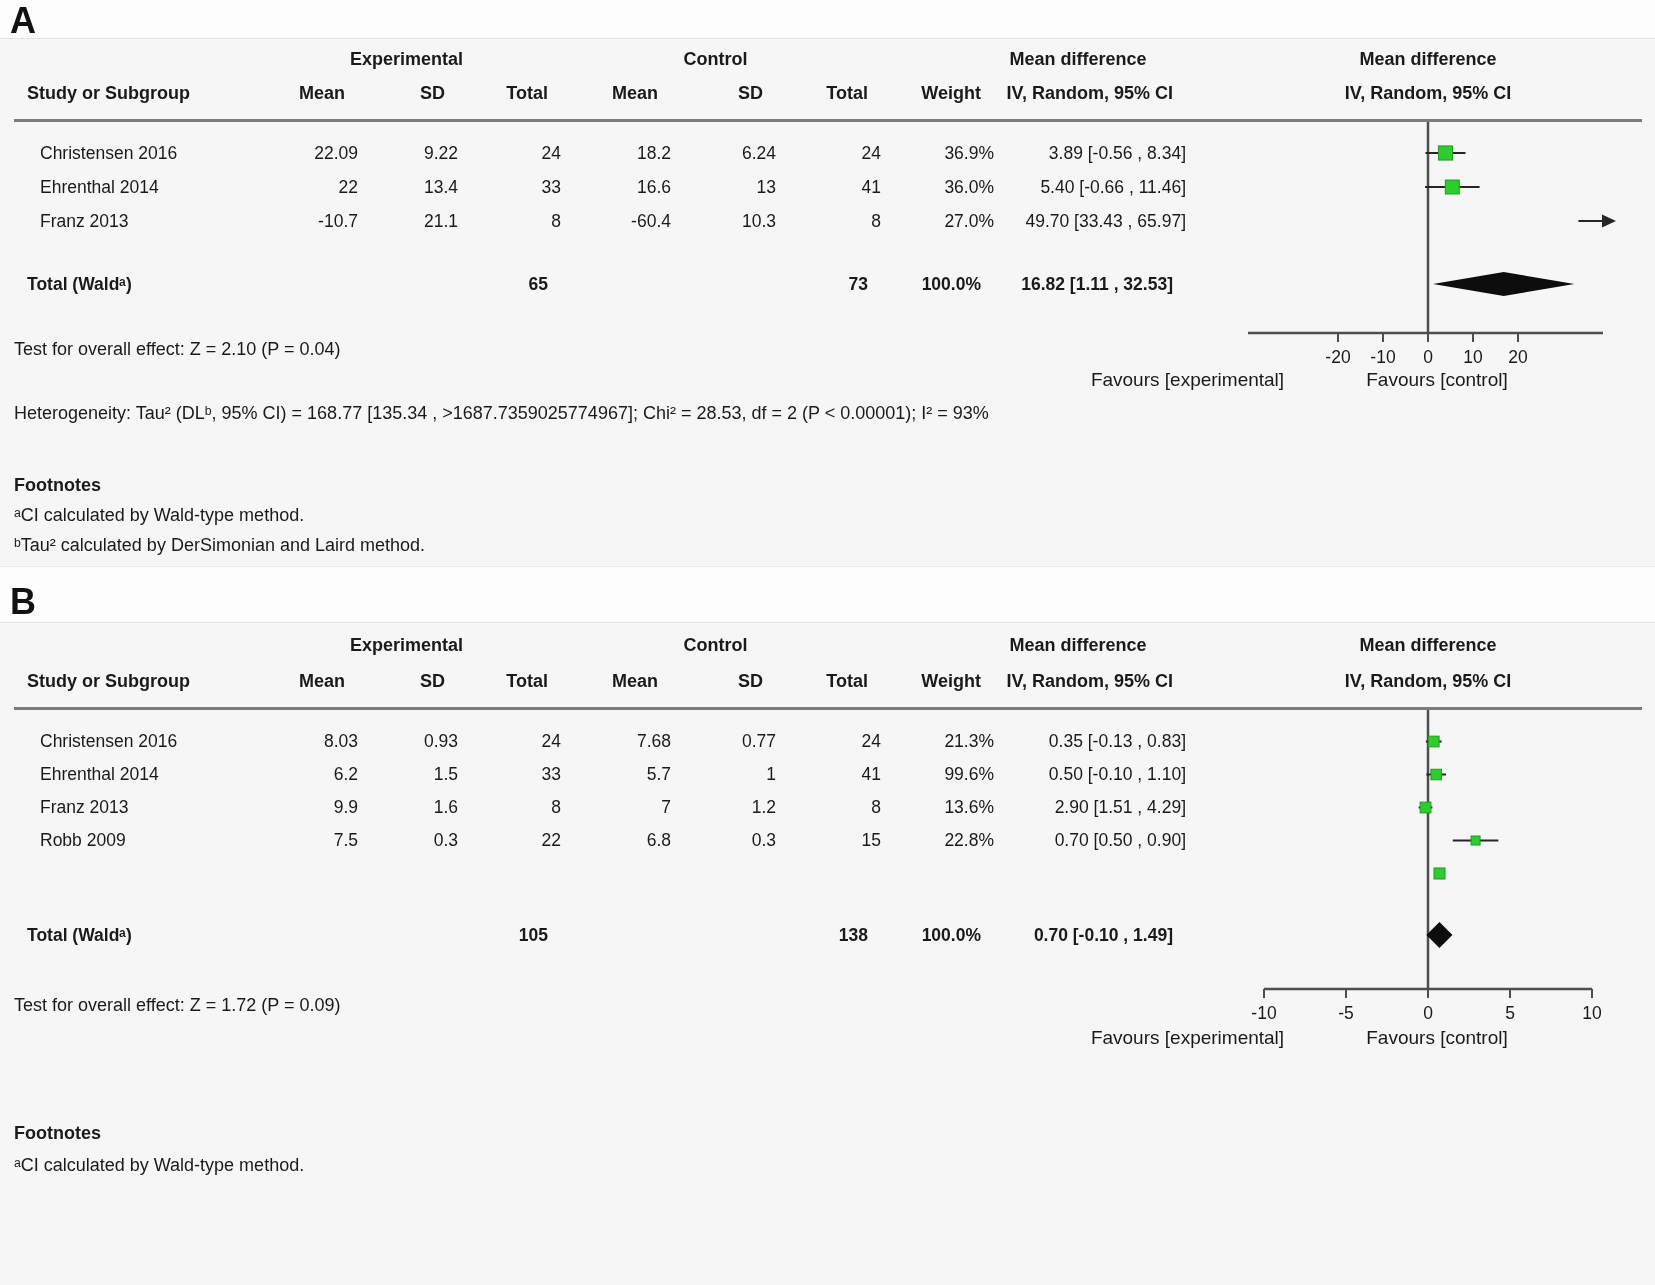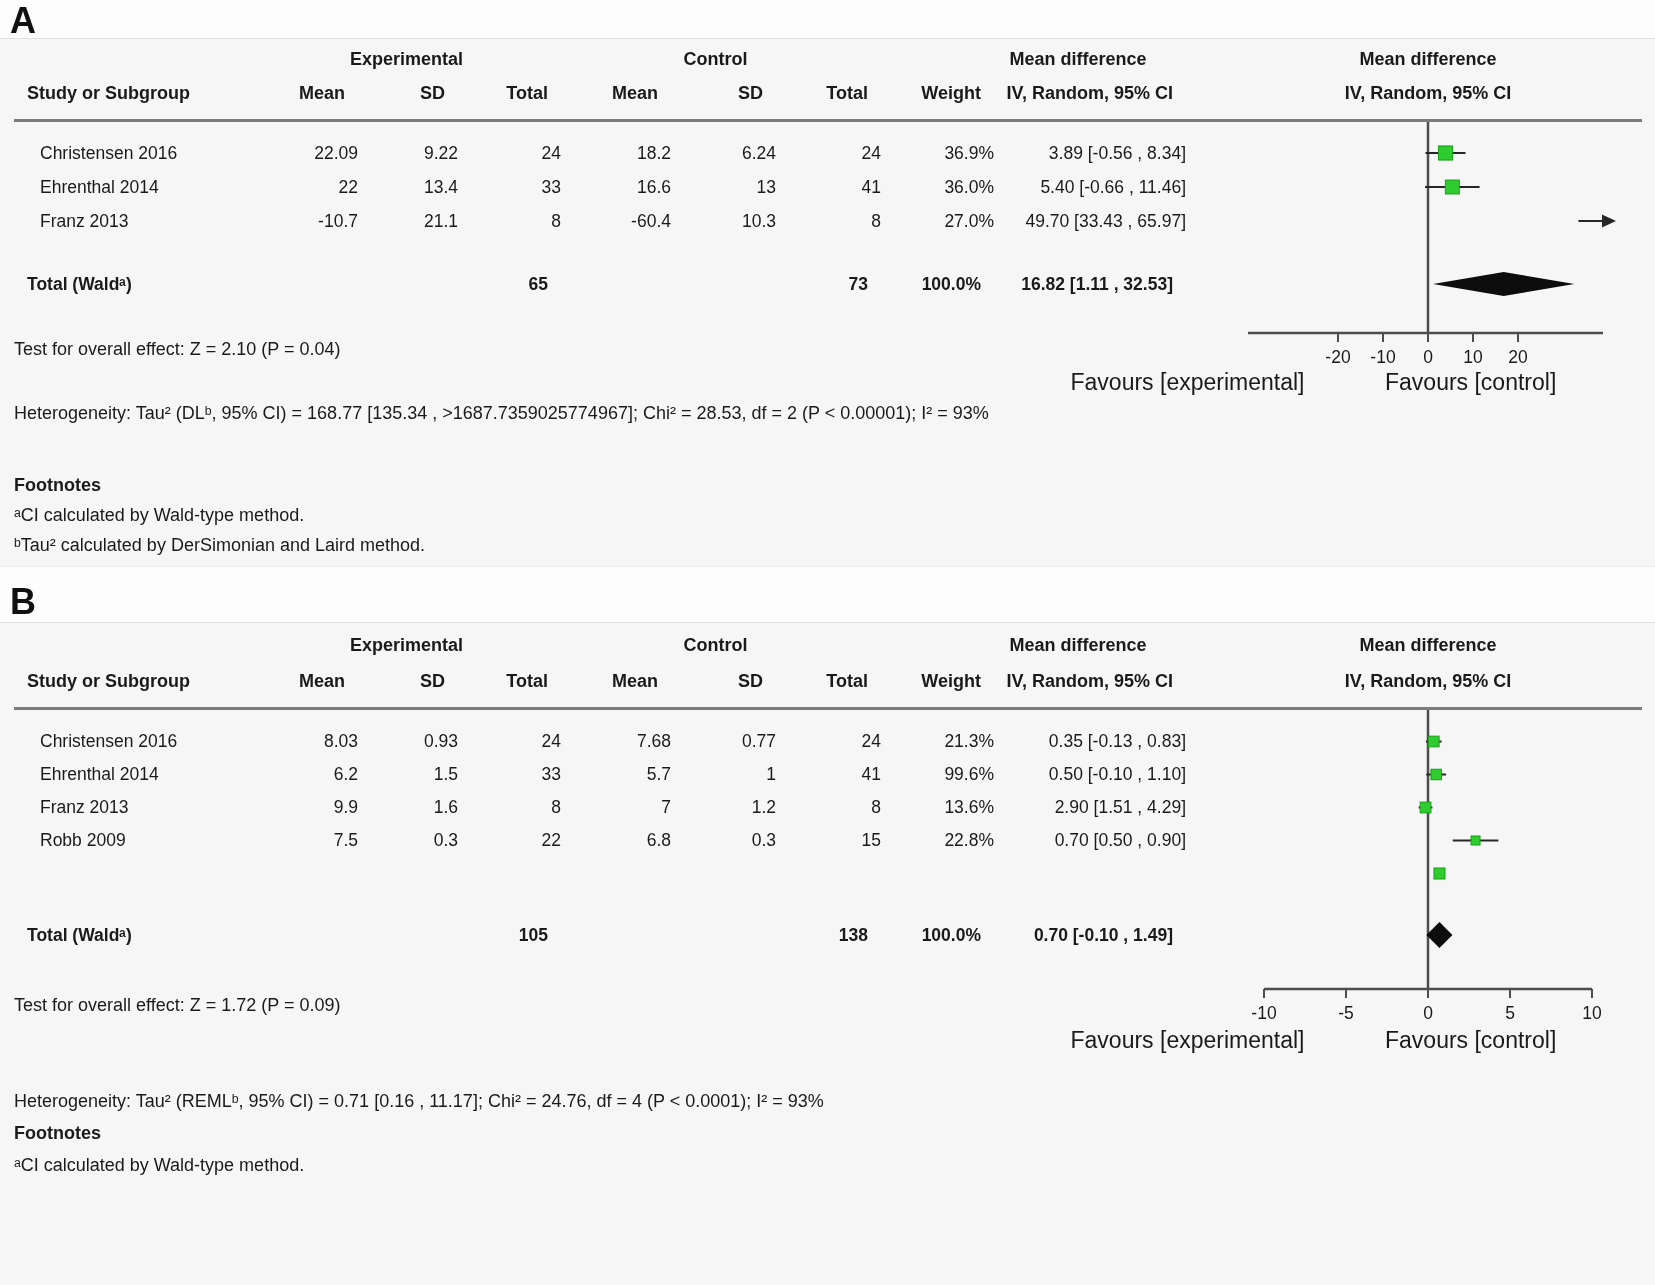--- a/index.html
+++ b/index.html
@@ -33,23 +33,23 @@
   .c8{left:970px;width:190px;}
   .c9{left:1185px;width:460px;}
   .g-exp{left:252px;width:283px;}
   .g-ctrl{left:550px;width:305px;}
   .g-mdt{left:950px;width:230px;}
   .g-mdp{left:1185px;width:460px;}
   .ghead .cell,.chead .cell{font-weight:bold;font-size:18px;}
   .divider{position:absolute;left:14px;width:1628px;height:3px;background:#7c7c7c;}
   .note{position:absolute;left:14px;font-size:18px;white-space:nowrap;}
   .fn-title{font-weight:bold;}
-  .fav{position:absolute;font-size:23px;white-space:nowrap;}
+  .fav{position:absolute;font-size:19px;white-space:nowrap;}
   .fav-l{left:1040px;width:295px;text-align:center;}
-  .fav-r{left:1385px;width:266px;text-align:left;}
+  .fav-r{left:1304px;width:266px;text-align:center;}
   svg.plot{position:absolute;left:0;top:0;pointer-events:none;}
 </style>
 </head>
 <body>
 
 <div class="panel-label" style="top:0px;">A</div>
 
 <div class="sheet" style="top:38px;height:527px;">
 
   <div class="row ghead" style="top:6px;">
@@ -234,21 +234,20 @@
     <span class="cell c-study bold">Total (Waldᵃ)</span>
     <span class="cell num c3 bold">105</span>
     <span class="cell num c6 bold">138</span>
     <span class="cell num c7 bold">100.0%</span>
     <span class="cell num c8 bold">0.70 [-0.10 , 1.49]</span>
   </div>
 
   <div class="note" style="top:372px;">Test for overall effect: Z = 1.72 (P = 0.09)</div>
   <div class="fav fav-l" style="top:404px;">Favours [experimental]</div>
   <div class="fav fav-r" style="top:404px;">Favours [control]</div>
-  <div class="note" style="top:468px;">Heterogeneity: Tau² (REMLᵇ, 95% CI) = 0.71 [0.16 , 11.17]; Chi² = 24.76, df = 4 (P &lt; 0.0001); I² = 93%</div>
   <div class="note fn-title" style="top:500px;">Footnotes</div>
   <div class="note" style="top:532px;">ᵃCI calculated by Wald-type method.</div>
 
   <svg class="plot" width="1655" height="662">
       <line x1="1428" y1="87" x2="1428" y2="366" stroke="#4d4d4d" stroke-width="2.5"></line>
       <line x1="1264" y1="366" x2="1592" y2="366" stroke="#4d4d4d" stroke-width="2.5"></line>
       <line x1="1264" y1="366" x2="1264" y2="375" stroke="#4d4d4d" stroke-width="2"></line>
       <text x="1264" y="396" text-anchor="middle" font-size="17.5" fill="#1a1a1a">-10</text>
       <line x1="1346" y1="366" x2="1346" y2="375" stroke="#4d4d4d" stroke-width="2"></line>
       <text x="1346" y="396" text-anchor="middle" font-size="17.5" fill="#1a1a1a">-5</text>

